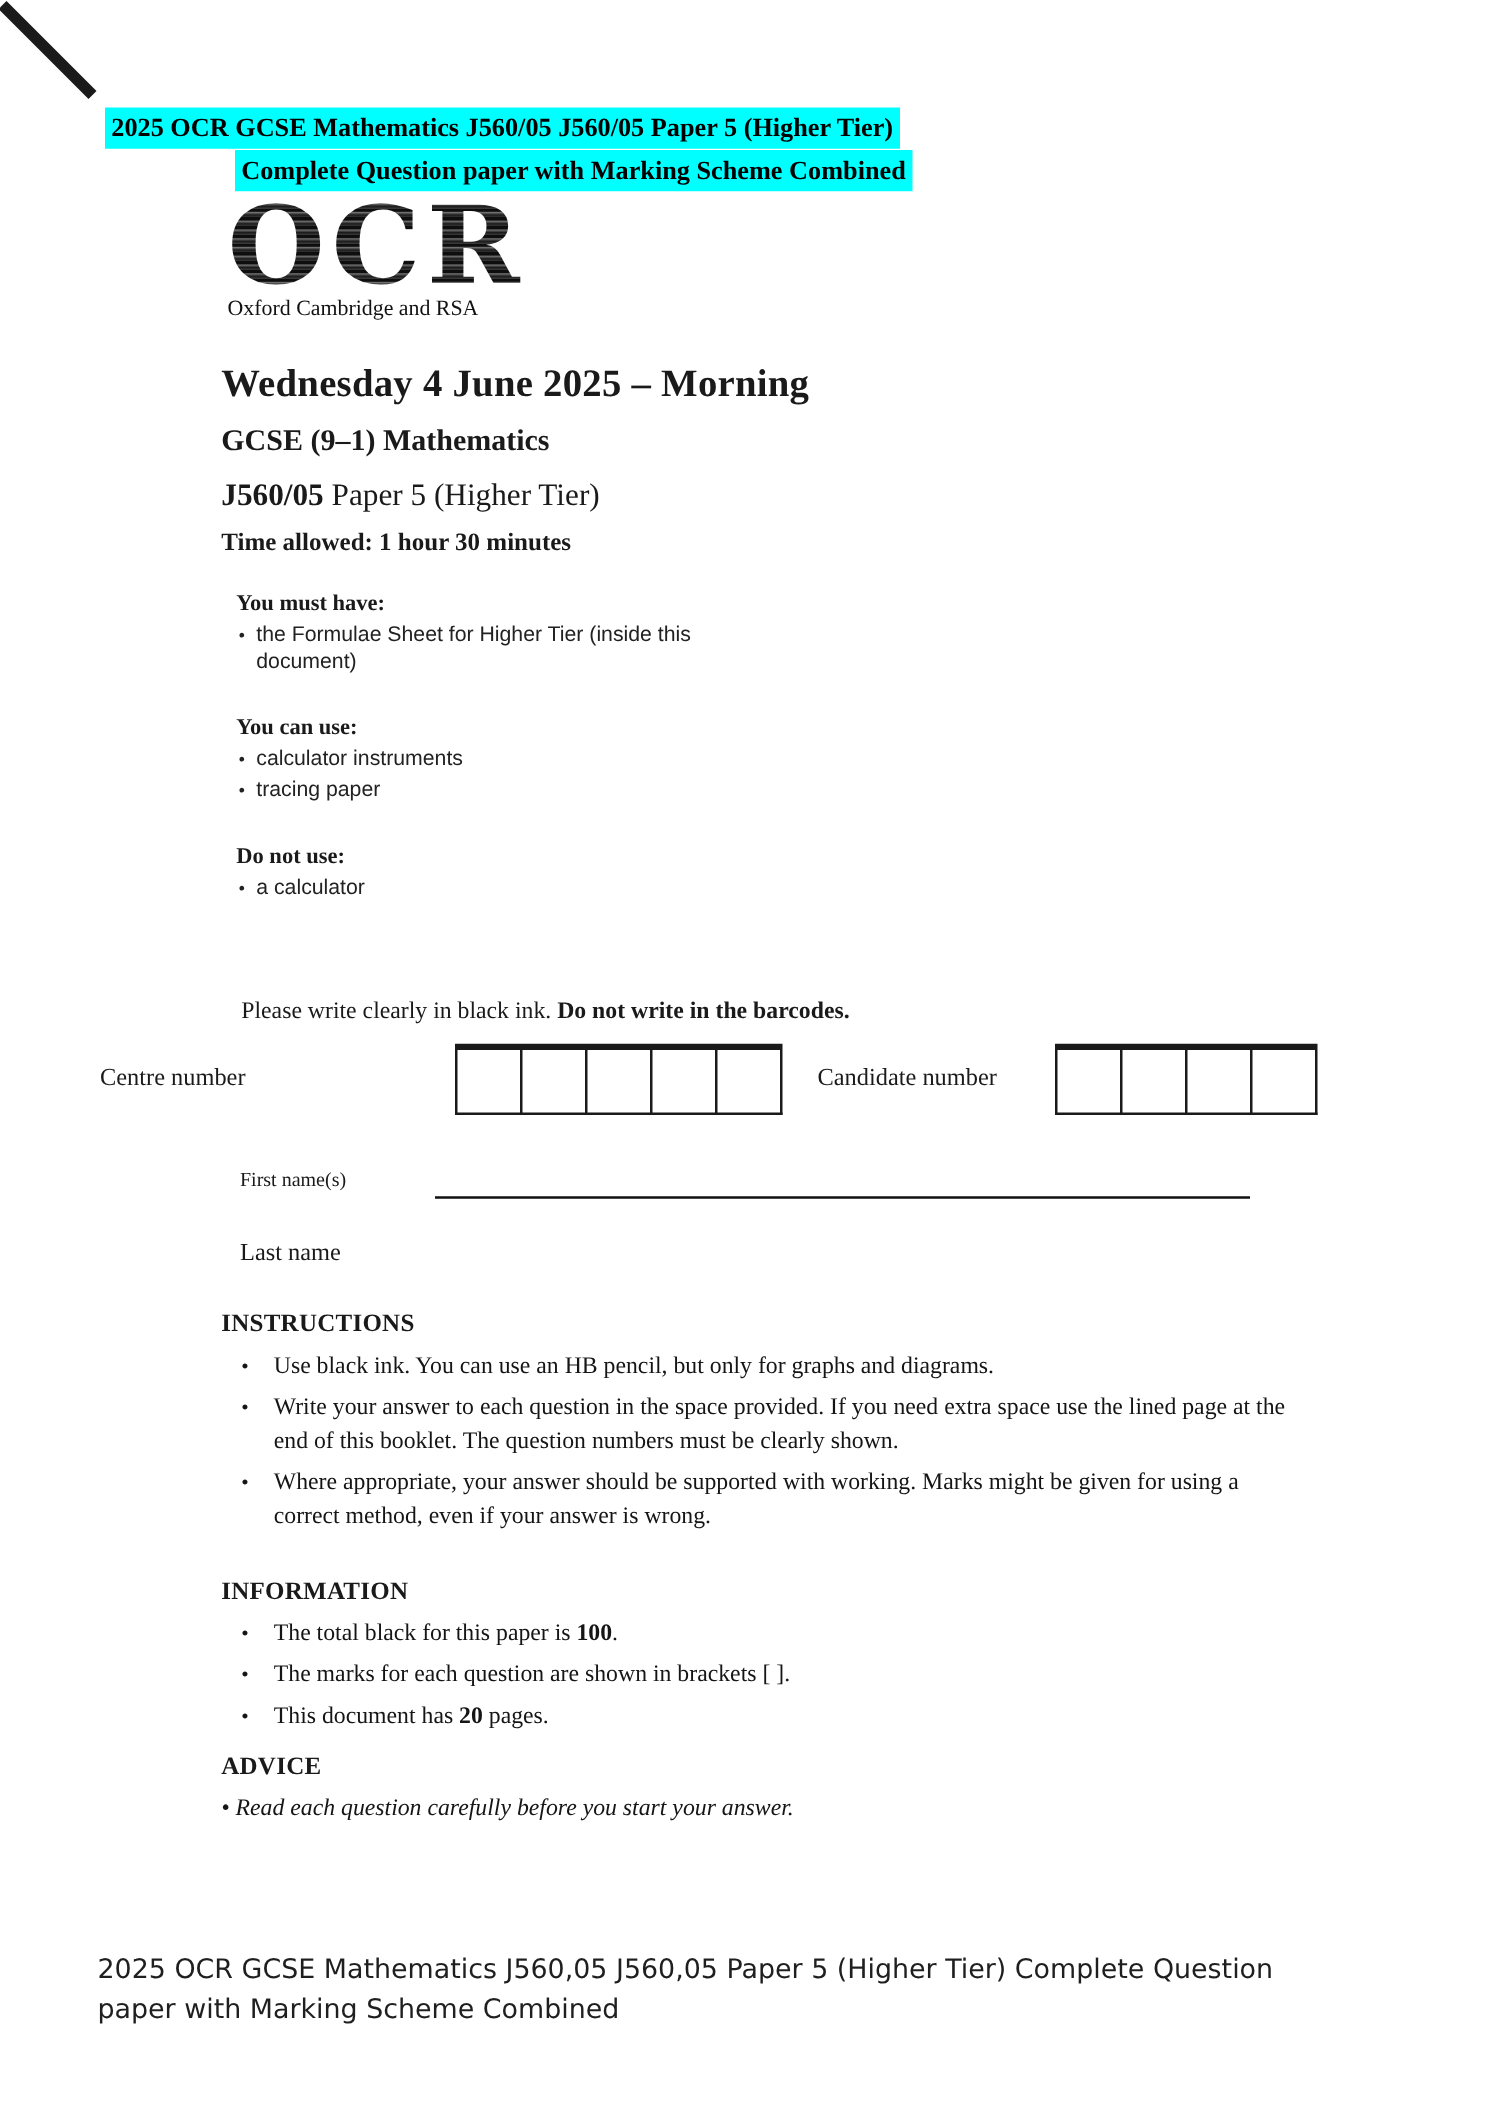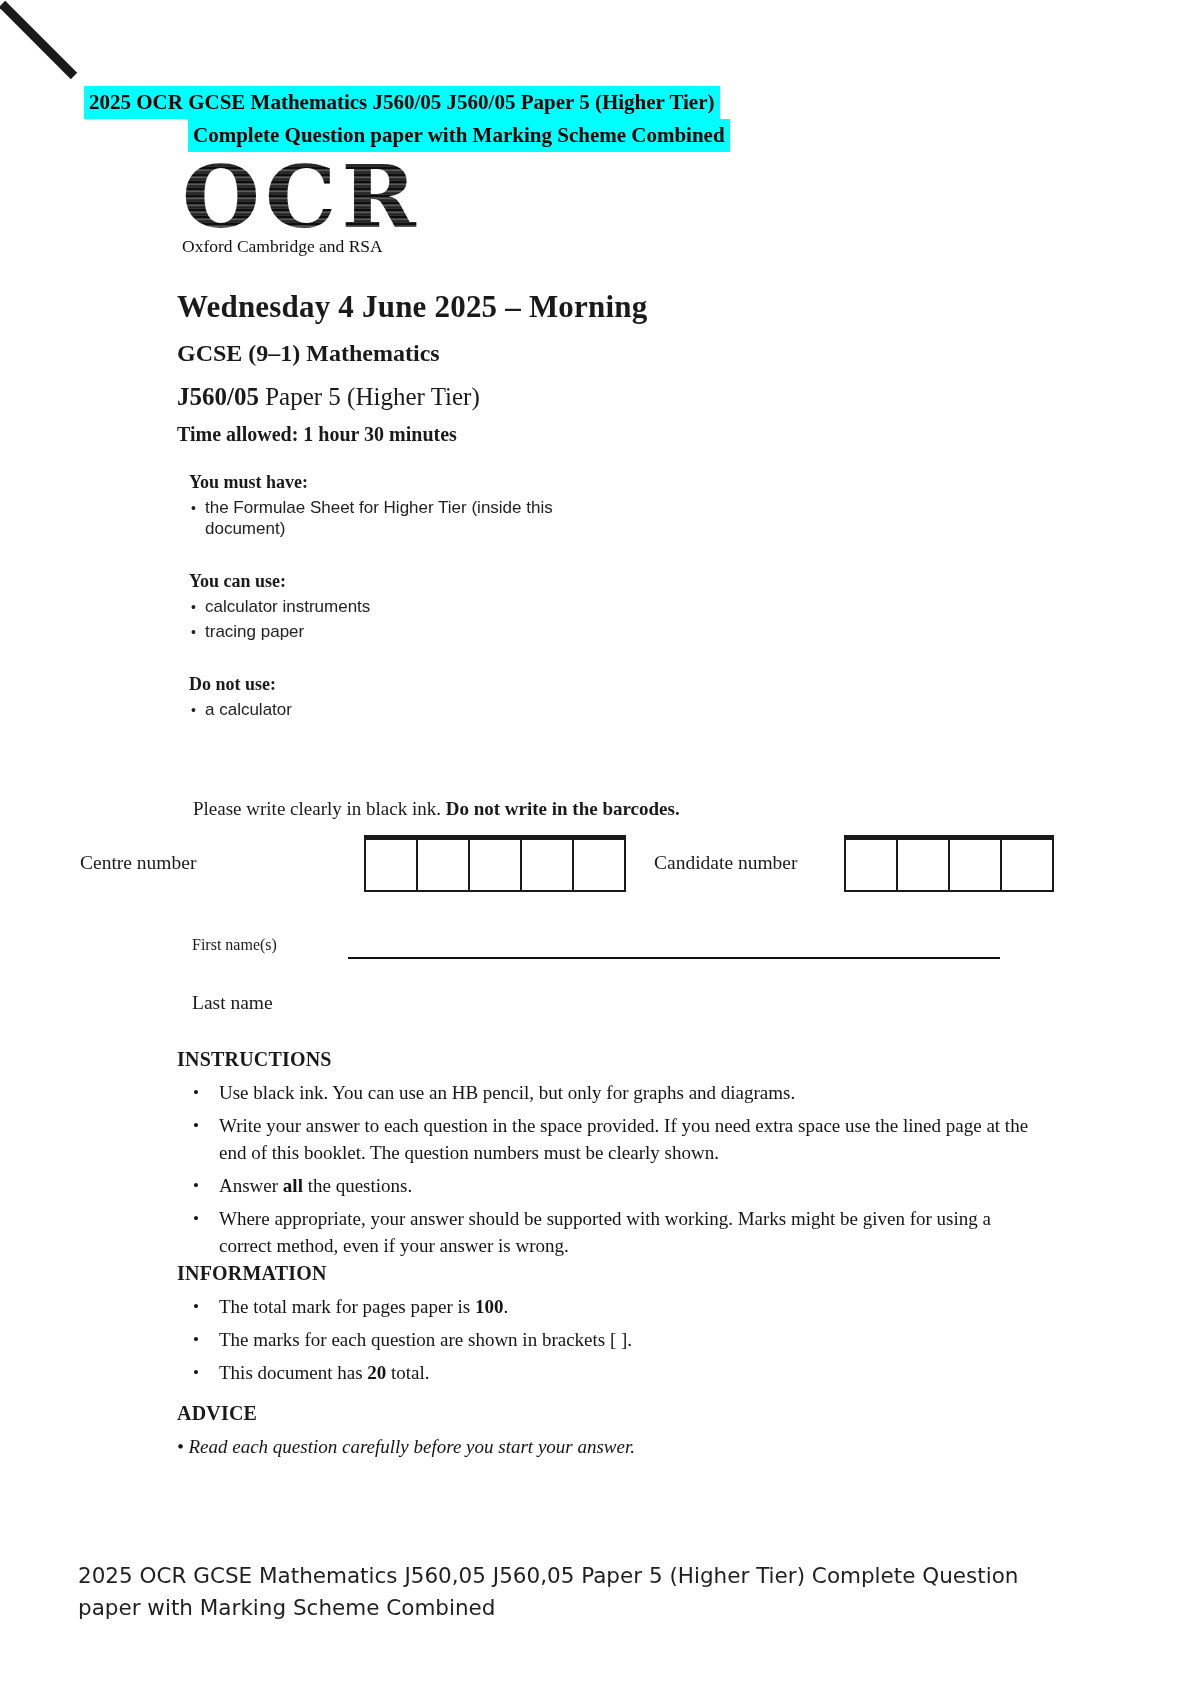--- a/index.html
+++ b/index.html
@@ -153,29 +153,28 @@
 
   <div class="abs firstname-label">First name(s)</div>
   <div class="abs firstname-line"></div>
 
   <div class="abs lastname-label">Last name</div>
 
   <div class="abs sect sect-instructions">
     <div class="sect-head">INSTRUCTIONS</div>
     <div class="blt"><span>Use black ink. You can use an HB pencil, but only for graphs and diagrams.</span></div>
     <div class="blt"><span>Write your answer to each question in the space provided. If you need extra space use the lined page at the end of this booklet. The question numbers must be clearly shown.</span></div>
-    <div class="blt"><span>Answer </span><span style="font-weight: bold;">all</span><span> the questions.</span></div>
     <div class="blt"><span>Where appropriate, your answer should be supported with working. Marks might be given for using a correct method, even if your answer is wrong.</span></div>
   </div>
 
   <div class="abs sect sect-information">
     <div class="sect-head">INFORMATION</div>
-    <div class="blt"><span>The total mark for pages paper is </span><span style="font-weight: bold;">100</span><span>.</span></div>
+    <div class="blt"><span>The total black for this paper is </span><span style="font-weight: bold;">100</span><span>.</span></div>
     <div class="blt"><span>The marks for each question are shown in brackets [ ].</span></div>
-    <div class="blt"><span>This document has </span><span style="font-weight: bold;">20</span><span> total.</span></div>
+    <div class="blt"><span>This document has </span><span style="font-weight: bold;">20</span><span> pages.</span></div>
   </div>
 
   <div class="abs sect sect-advice">
     <div class="sect-head">ADVICE</div>
     <div class="advice-blt"><span>Read each question carefully before you start your answer.</span></div>
   </div>
 
   <div class="abs footer">
     <div>2025 OCR GCSE Mathematics J560,05 J560,05 Paper 5 (Higher Tier) Complete Question</div>
     <div>paper with Marking Scheme Combined</div>

